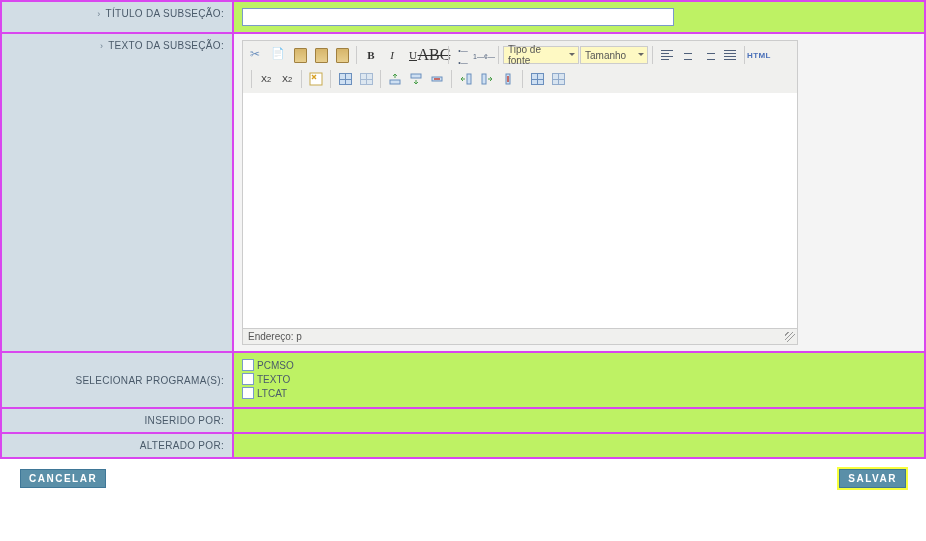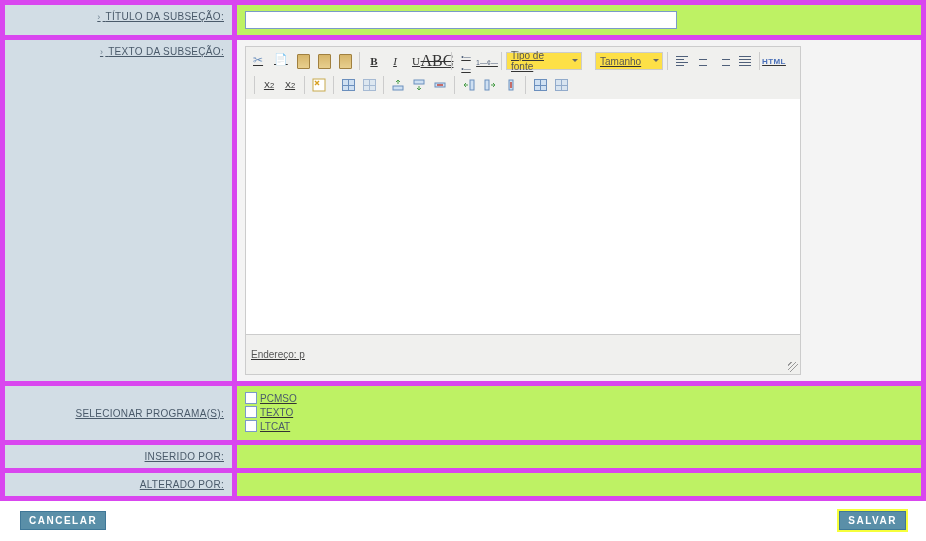--- a/index.html
+++ b/index.html
@@ -1,35 +1,35 @@
 <!DOCTYPE html>
 <html><head>
 <meta charset="utf-8">
 <style>
   * { box-sizing: border-box; margin: 0; padding: 0; }
   body { font-family: Verdana, Arial, sans-serif; font-size: 10px; background: #fff; color: #333; }
   .container { width: 926px; }
   .form-table { width: 100%; border: 1px solid #d0d0d0; border-collapse: collapse; }
-  .form-table td { border: 5px solid #d946ef; vertical-align: top; padding: 6px 8px; text-decoration: underline; }
+  .form-table td { border: 2px solid #d946ef; vertical-align: top; padding: 6px 8px; }
   .label-cell { width: 232px; background: #d2dde5; color: #4a5a6a; font-size: 10px; text-align: right; padding-right: 6px; letter-spacing: 0.3px; }
   .label-cell .caret { color: #6f8090; font-size: 9px; margin-right: 2px; }
   .value-cell { background: #bef264; }
   .title-input { width: 432px; height: 18px; border: 1px solid #7a9ac9; background: #fff; padding: 1px 3px; font-size: 11px; }
   .editor-wrapper { background: #f4f4f4; }
   .toolbar { border: 1px solid #ccc; border-bottom: none; background: #f0f0ee; padding: 2px; }
   .toolbar-row { display: flex; align-items: center; flex-wrap: nowrap; gap: 1px; padding: 2px 3px; }
   .tbtn { width: 20px; height: 20px; display: inline-flex; align-items: center; justify-content: center; cursor: pointer; border: 1px solid transparent; border-radius: 2px; font-size: 11px; font-family: Arial, sans-serif; }
   .sep { width: 1px; height: 18px; background: #ccc; margin: 0 3px; }
-  .dd { height: 18px; border: 1px solid #ccc; background: #fde047; font-size: 10px; display: inline-flex; align-items: center; padding: 0 14px 0 4px; position: relative; color: #555; }
+  .dd { height: 18px; border: 1px solid #ccc; background: #fef9c3; font-size: 10px; display: inline-flex; align-items: center; padding: 0 14px 0 4px; position: relative; color: #555; }
   .dd::after { content: ""; position: absolute; right: 3px; top: 50%; margin-top: -2px; border: 3px solid transparent; border-top-color: #666; }
   .dd-font { width: 76px; }
-  .dd-size { width: 68px; margin-left: 12px; }
+  .dd-size { width: 68px; }
   .html-btn { font-size: 8px; color: #4a70b9; font-weight: bold; letter-spacing: 0.4px; text-align: center; }
   .editor-area { width: 556px; height: 236px; background: #fff; border: 1px solid #ccc; border-top: none; }
-  .path-bar { width: 556px; background: #f0f0ee; border: 1px solid #ccc; border-top: none; padding: 14px 5px; font-size: 10px; color: #555; position: relative; }
+  .path-bar { width: 556px; background: #f0f0ee; border: 1px solid #ccc; border-top: none; padding: 2px 5px; font-size: 10px; color: #555; position: relative; }
   .resize-grip { position: absolute; right: 2px; bottom: 2px; width: 10px; height: 10px; background:
     linear-gradient(135deg, transparent 0 2px, #999 2px 3px, transparent 3px 5px, #999 5px 6px, transparent 6px 8px, #999 8px 9px, transparent 9px); }
   .chk-row { display:flex; align-items:center; gap:3px; margin-bottom:2px; color:#4a5a6a; font-size:10px; }
   .chk { width:12px; height:12px; border:1px solid #7a9ac9; background:#fff; display:inline-block; }
   .btn-row { display:flex; justify-content: space-between; padding: 10px 20px 8px; }
   .btn { border:1px solid #3f7797; background:#5a8fa8; color:#fff; font-size:10px; font-weight:bold; letter-spacing:1.5px; padding:3px 8px; text-align:center; cursor:pointer; font-family: Verdana, Arial, sans-serif; }
   .btn-save { box-shadow: 0 0 0 2px #f6ff3b; }
   
   .ico { width:16px; height:16px; display:inline-block; }
   .scissors::before{content:"\2702";color:#6b8fbd;font-size:12px;}

